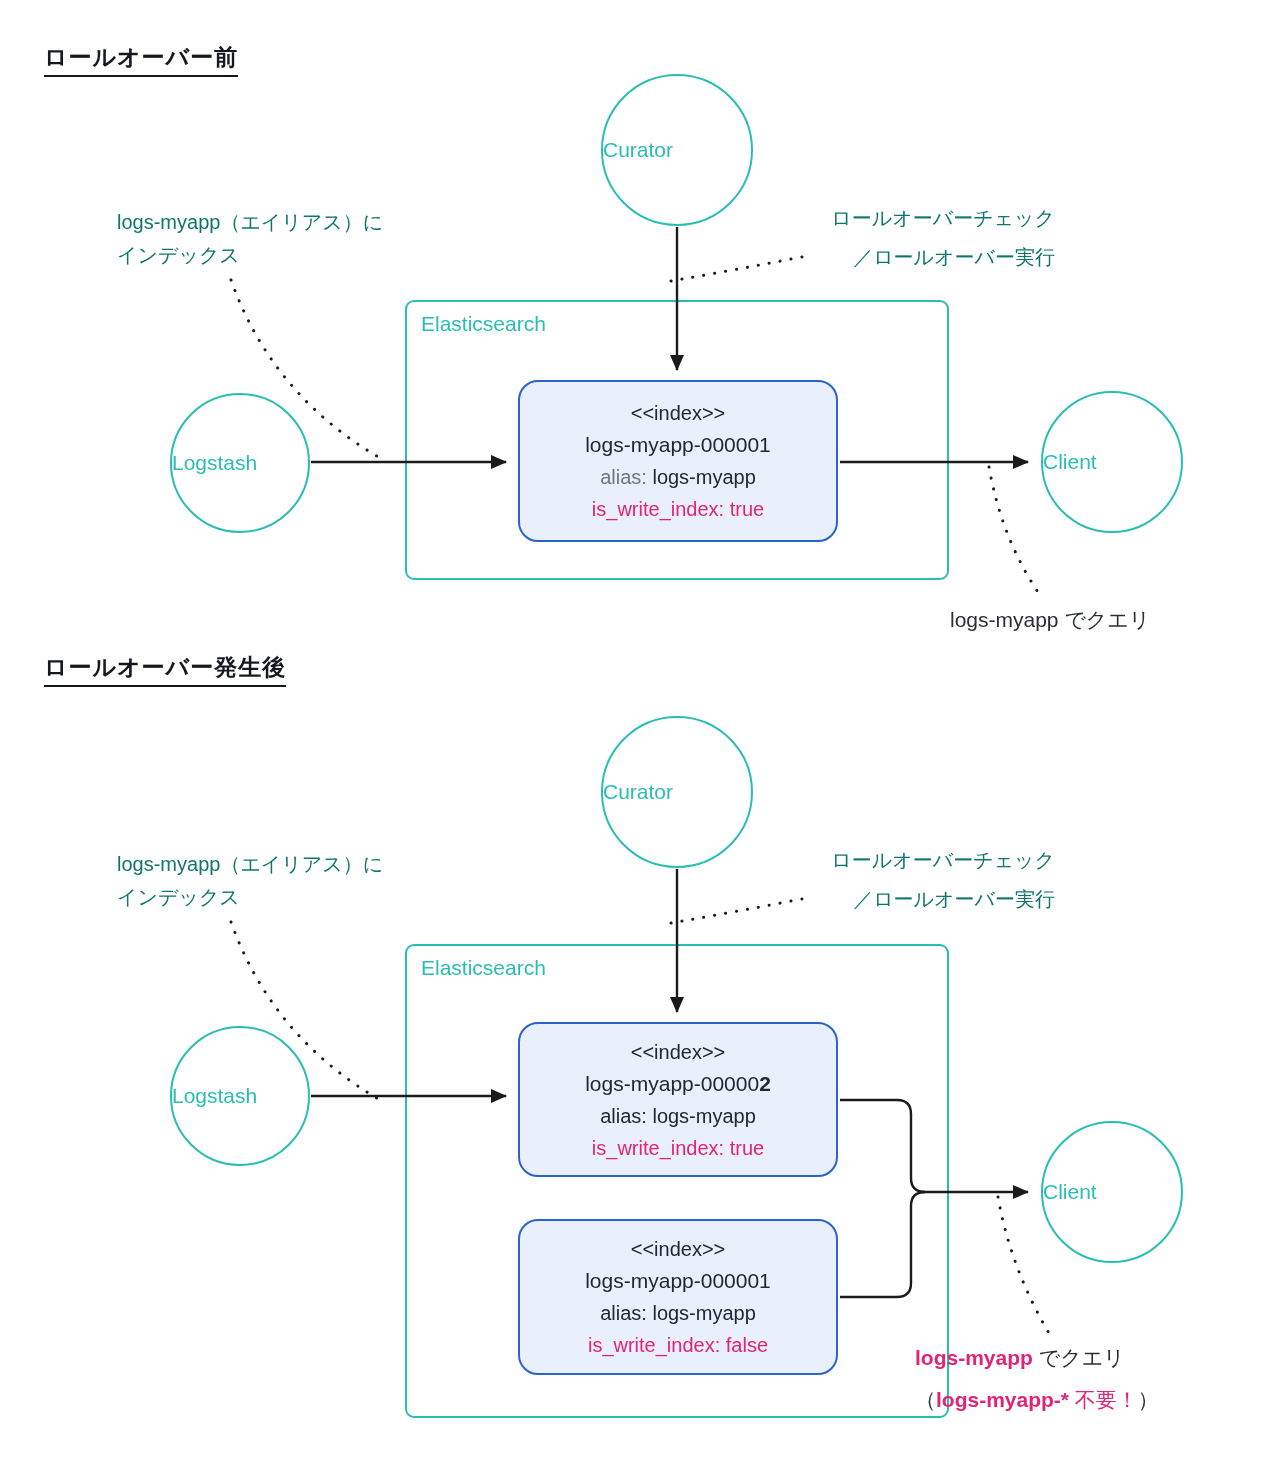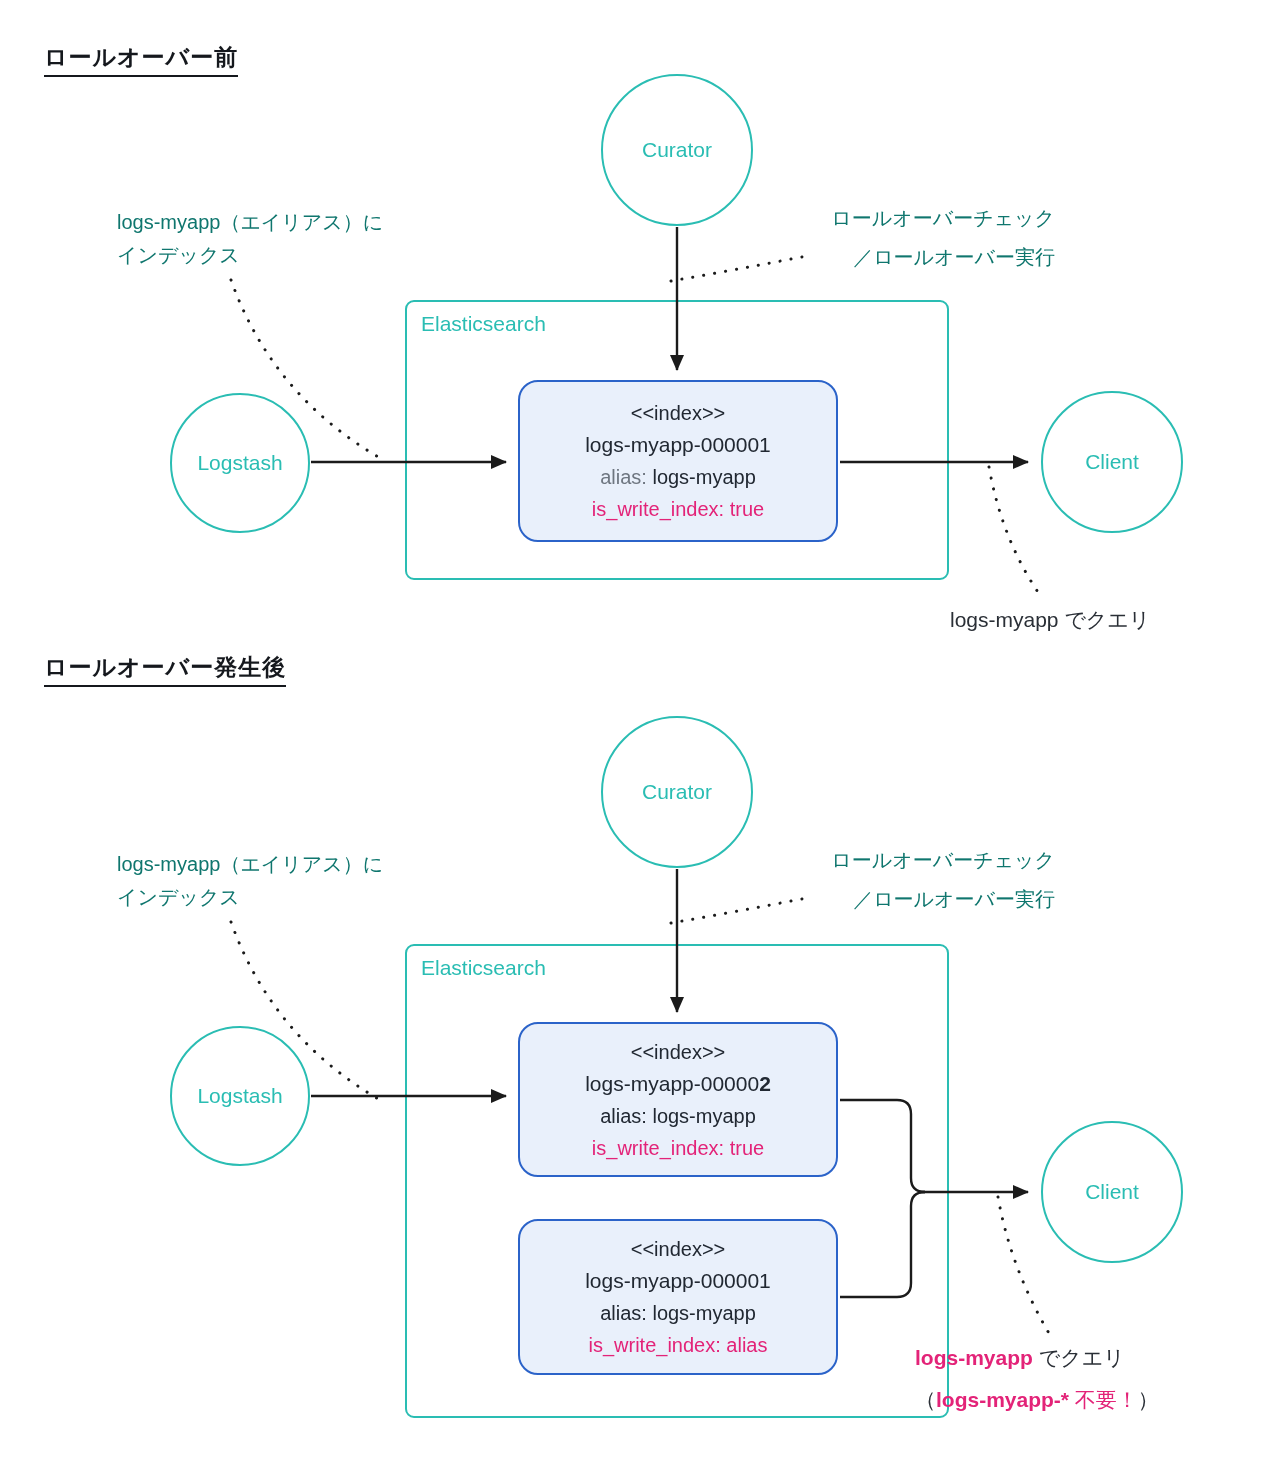--- a/index.html
+++ b/index.html
@@ -3,21 +3,21 @@
 <meta charset="utf-8">
 <style>
   html,body { margin:0; padding:0; background:#ffffff; }
   body { font-family:"Liberation Sans","DejaVu Sans",sans-serif; color:var(--text,#212832); }
   .canvas { position:relative; width:1271px; height:1480px; background:#ffffff; overflow:hidden; }
 
   .title { position:absolute; font-size:23px; font-weight:700; color:#15181d;
            border-bottom:2.5px solid #15181d; padding-bottom:2px; letter-spacing:1px; }
 
   .circle { position:absolute; border:2.5px solid var(--teal,#2abdb3); border-radius:50%;
-            display:flex; align-items:center; justify-content:center;
+            display:flex; align-items:center; justify-content:flex-start;
             color:var(--teal,#2abdb3); font-size:21px; background:#ffffff; box-sizing:border-box; }
 
   .esbox { position:absolute; border:2px solid var(--teal,#2abdb3); border-radius:9px; box-sizing:border-box; }
   .eslabel { position:absolute; left:14px; top:10px; color:var(--teal,#2abdb3); font-size:21px; }
 
   .idxbox { position:absolute; border:2px solid var(--index-border,#2b63c9); background:var(--index-bg,#e9f0fb);
             border-radius:20px; box-sizing:border-box; display:flex; flex-direction:column;
             align-items:center; justify-content:center; text-align:center;
             font-size:20px; line-height:32px; color:var(--text,#212832); }
   .idxname { font-size:21px; }
@@ -104,21 +104,21 @@
     <div>&lt;&lt;index&gt;&gt;</div>
     <div class="idxname"><span>logs-myapp-00000</span><span class="bold">2</span></div>
     <div><span>alias:</span><span> logs-myapp</span></div>
     <div class="pink">is_write_index: true</div>
   </div>
 
   <div class="idxbox" style="left:518px; top:1219px; width:320px; height:156px;">
     <div>&lt;&lt;index&gt;&gt;</div>
     <div class="idxname"><span>logs-myapp-000001</span><span class="bold"></span></div>
     <div><span>alias:</span><span> logs-myapp</span></div>
-    <div class="pink">is_write_index: alias</div>
+    <div class="pink">is_write_index: false</div>
   </div>
 
   <div class="circle" style="left:170px; top:1026px; width:140px; height:140px;">
     <span>Logstash</span>
   </div>
 
   <div class="circle" style="left:1041px; top:1121px; width:142px; height:142px;">
     <span>Client</span>
   </div>
 

